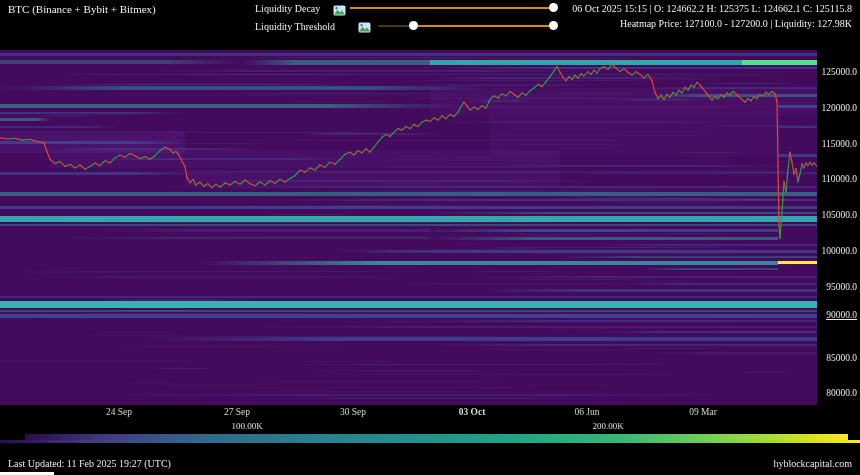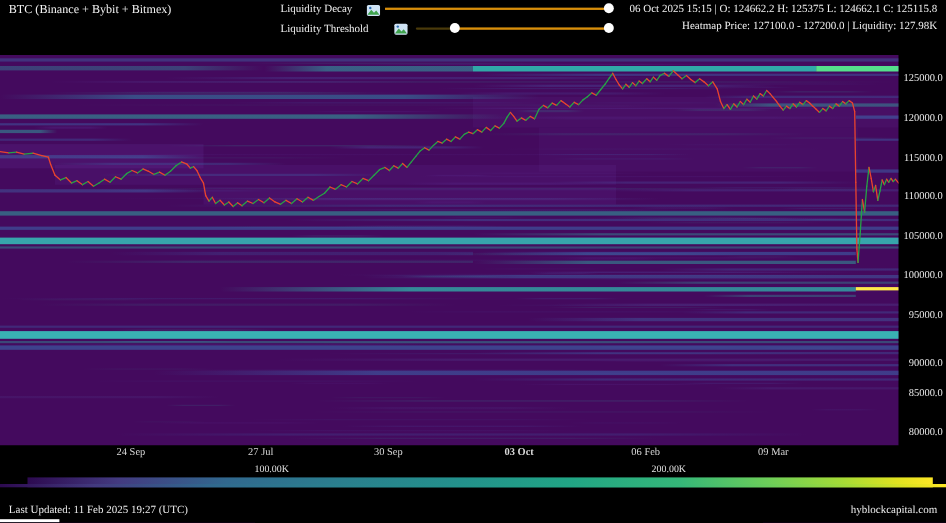--- a/index.html
+++ b/index.html
@@ -478,30 +478,30 @@
       </svg>
     </div>
   <div id="yAxis">
       <div class="ylab" style="top: 17px;">125000.0</div>
       <div class="ylab" style="top: 53px;">120000.0</div>
       <div class="ylab" style="top: 89px;">115000.0</div>
       <div class="ylab" style="top: 124px;">110000.0</div>
       <div class="ylab" style="top: 160px;">105000.0</div>
       <div class="ylab" style="top: 196px;">100000.0</div>
       <div class="ylab" style="top: 232px;">95000.0</div>
-      <div class="ylab" style="top: 276px;">90000.0</div>
+      <div class="ylab" style="top: 260px; text-decoration: underline;">90000.0</div>
       <div class="ylab" style="top: 303px;">85000.0</div>
       <div class="ylab" style="top: 338px;">80000.0</div>
     </div>
   <div id="xAxis">
       <div class="xlab" style="left: 119px;">24 Sep</div>
-      <div class="xlab" style="left: 237px;">27 Jul</div>
+      <div class="xlab" style="left: 237px;">27 Sep</div>
       <div class="xlab" style="left: 353px;">30 Sep</div>
       <div class="xlab" style="left: 472px; font-weight: bold;">03 Oct</div>
-      <div class="xlab" style="left: 587px;">06 Feb</div>
+      <div class="xlab" style="left: 587px;">06 Jun</div>
       <div class="xlab" style="left: 703px;">09 Mar</div>
     </div>
 
   <div id="cbLabels">
       <div class="cblab" style="left: 247px;">100.00K</div>
       <div class="cblab" style="left: 608px;">200.00K</div>
     </div>
   <div id="colorbar" style="background: linear-gradient(90deg, rgb(45, 10, 80) 0%, rgb(67, 58, 128) 10%, rgb(49, 104, 142) 22%, rgb(42, 127, 142) 35%, rgb(35, 145, 140) 48%, rgb(33, 165, 133) 60%, rgb(53, 183, 121) 72%, rgb(110, 206, 88) 82%, rgb(165, 219, 54) 90%, rgb(224, 226, 32) 96%, rgb(253, 231, 37) 100%);"></div>
   <div id="colorstrip" style="background: linear-gradient(90deg, rgb(45, 10, 80) 0%, rgb(67, 58, 128) 10%, rgb(49, 104, 142) 22%, rgb(42, 127, 142) 35%, rgb(35, 145, 140) 48%, rgb(33, 165, 133) 60%, rgb(53, 183, 121) 72%, rgb(110, 206, 88) 82%, rgb(165, 219, 54) 90%, rgb(224, 226, 32) 96%, rgb(253, 231, 37) 100%);"></div>
 

